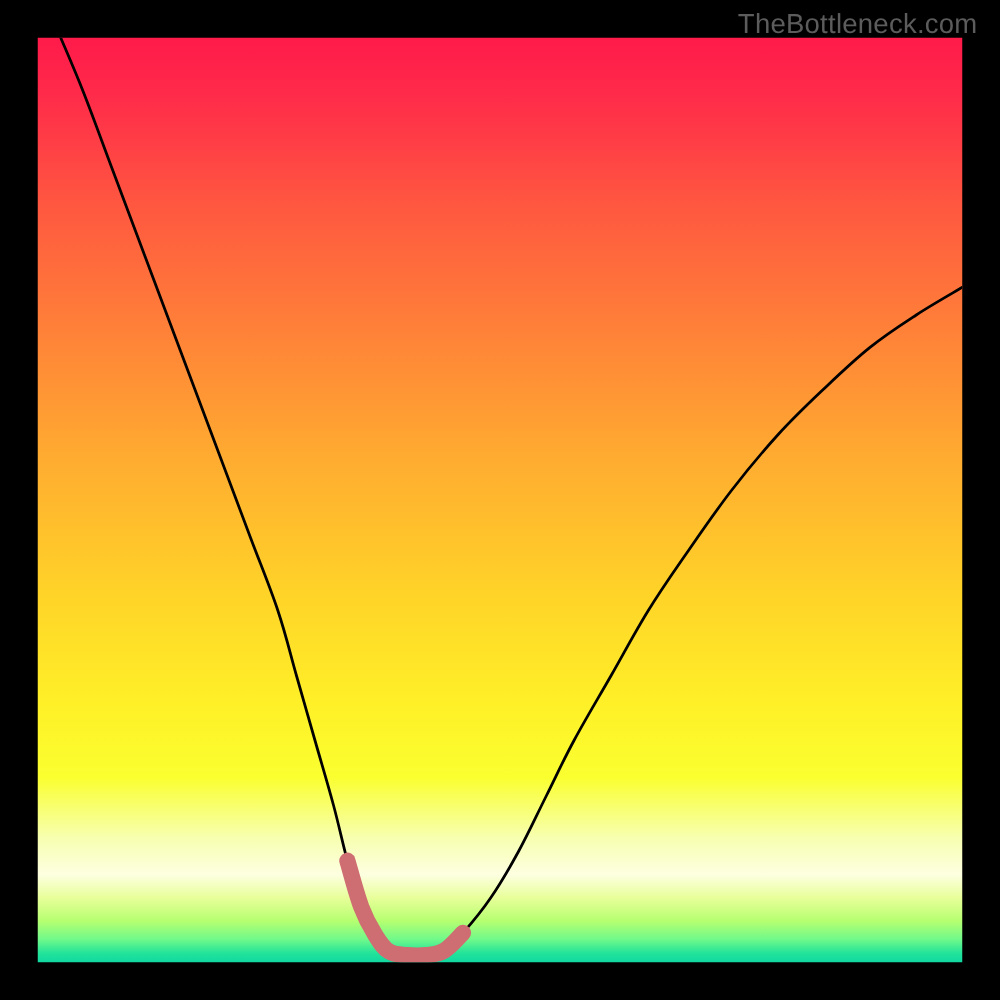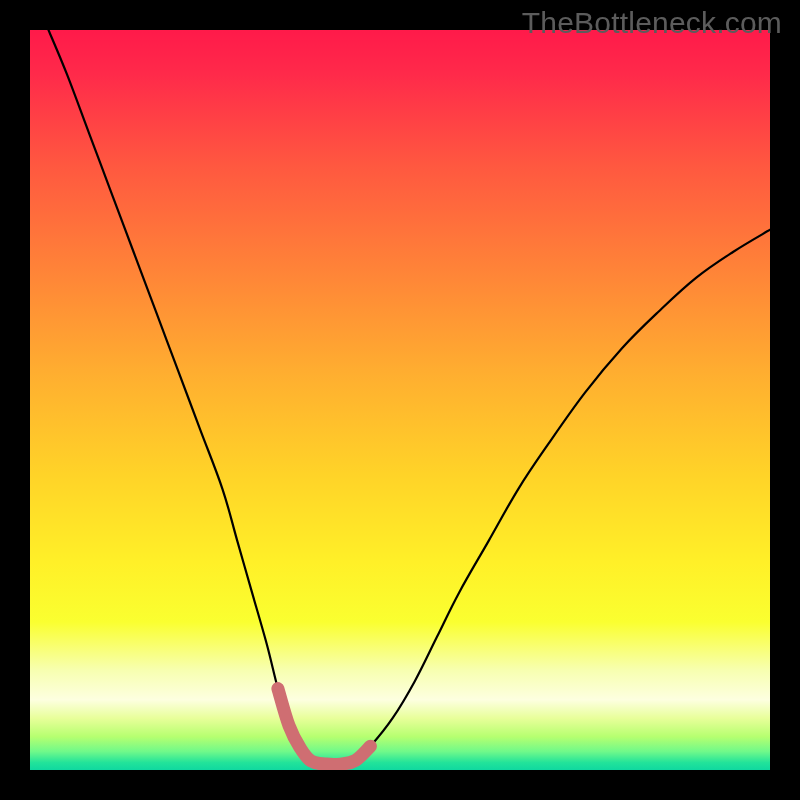--- a/index.html
+++ b/index.html
@@ -19,21 +19,21 @@
     position: absolute;
     overflow: hidden;
   }
   .gradient-bg {
     position: absolute;
     left: 0; top: 0; right: 0; bottom: 0;
   }
   .watermark {
     position: absolute;
     color: #5c5c5c;
-    font-size: 30px;
+    font-size: 22px;
     font-weight: 400;
     letter-spacing: 0.2px;
     margin-left: 16px;
   }
   svg.curve-layer {
     position: absolute;
     left: 0; top: 0;
   }
 </style>
 </head>

